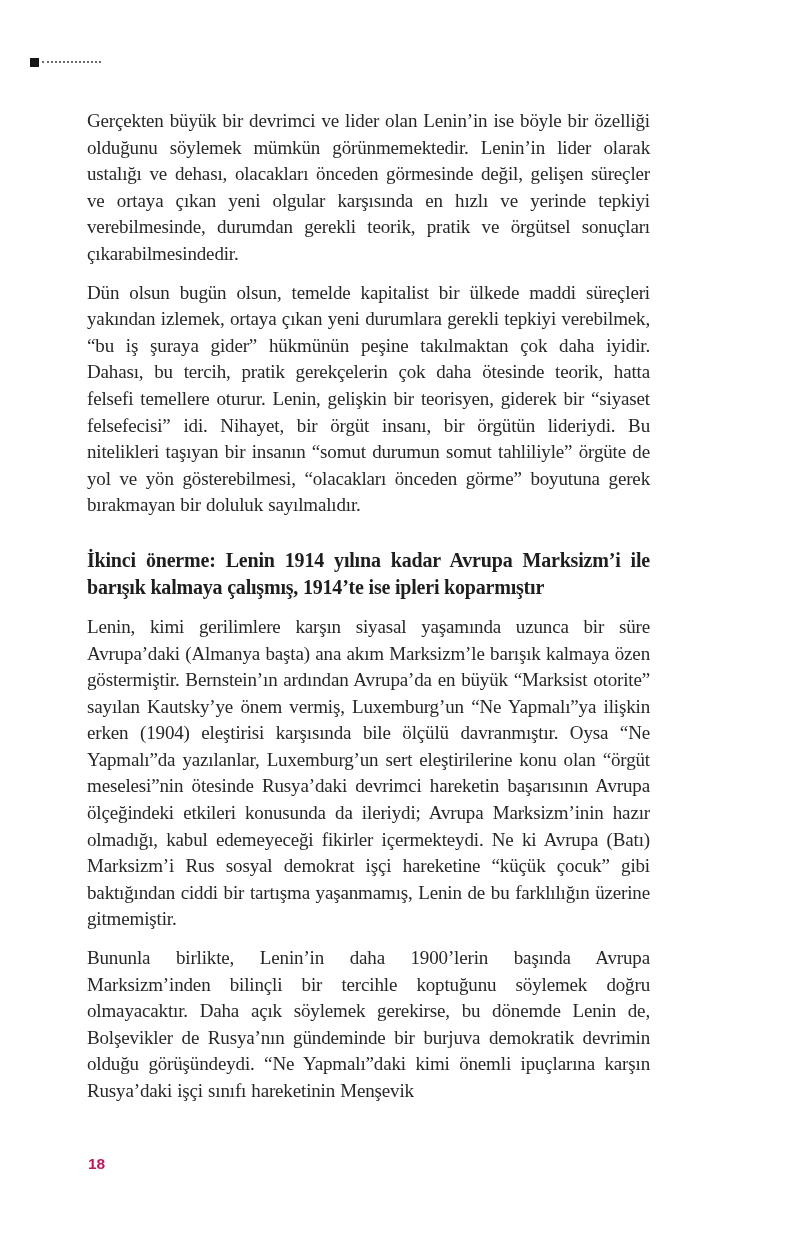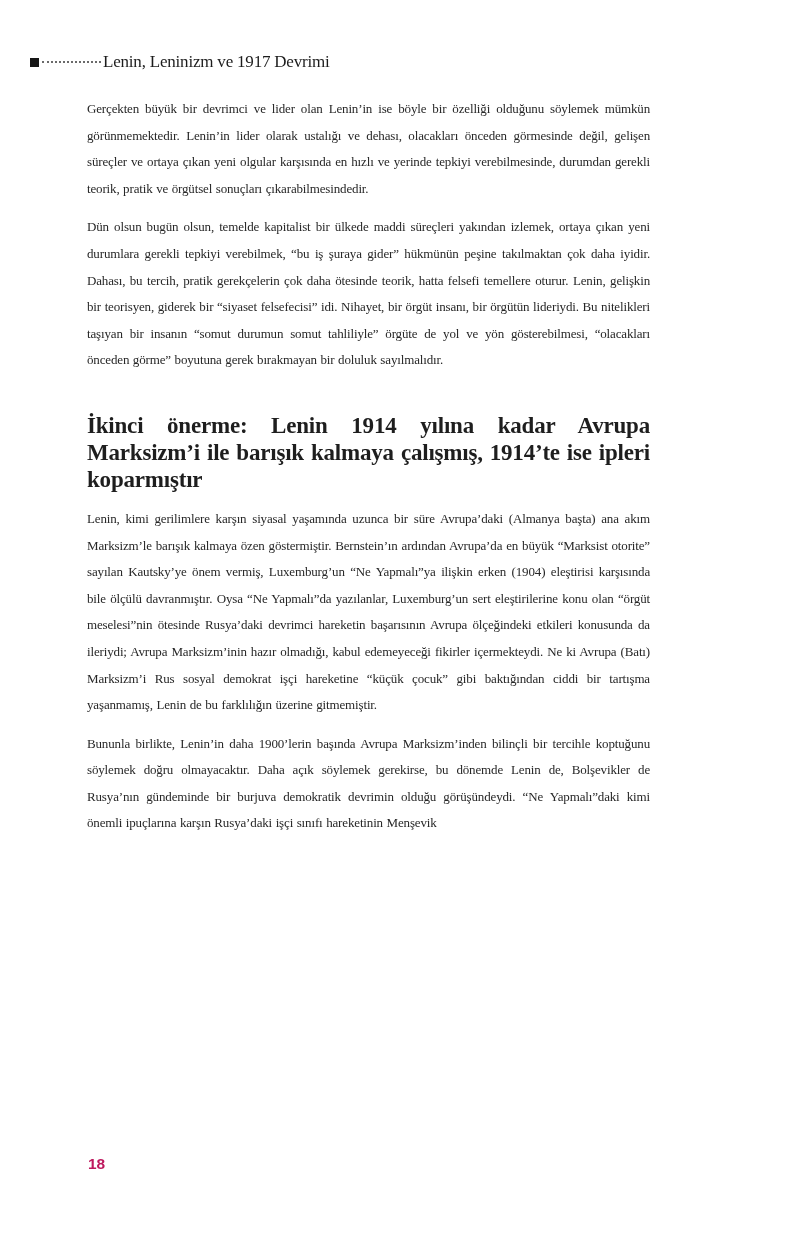--- a/index.html
+++ b/index.html
@@ -48,33 +48,33 @@
   }
 
   
   .text-column {
     position: absolute;
     left: 87px;
     top: 96px;
     width: 563px;
   }
   .body-paragraph {
-    margin: 0 0 12px 0;
-    font-size: 13px;
+    margin: 12px 0 12px 0;
+    font-size: 19px;
     line-height: 26.6px;
     text-align: justify;
     letter-spacing: -0.15px;
     word-spacing: 0.5px;
     hyphens: auto;
     -webkit-hyphens: auto;
     color: #272727;
   }
   .section-heading {
-    margin: 38px 0 13px 0;
-    font-size: 23px;
+    margin: 28px 0 13px 0;
+    font-size: 20px;
     line-height: 27px;
     font-weight: bold;
     text-align: justify;
     letter-spacing: -0.2px;
     color: #1e1e1e;
   }
 
   
   .page-number {
     position: absolute;
@@ -87,21 +87,20 @@
   }
 </style>
 </head>
 <body>
 
 <div class="page">
 
   <div class="running-header">
     <span class="header-square"></span>
     <span class="header-dots"></span>
-    <span class="header-title">Lenin, Leninizm ve 1917 Devrimi</span>
   </div>
 
   <div class="text-column">
     <p class="body-paragraph">Gerçekten büyük bir devrimci ve lider olan Lenin’in ise böyle bir özelliği olduğunu söylemek mümkün görünmemektedir. Lenin’in lider olarak ustalığı ve dehası, olacakları önceden görmesinde değil, gelişen süreçler ve ortaya çıkan yeni olgular karşısında en hızlı ve yerinde tepkiyi verebilmesinde, durumdan gerekli teorik, pratik ve örgütsel sonuçları çıkarabilmesindedir.</p>
     <p class="body-paragraph">Dün olsun bugün olsun, temelde kapitalist bir ülkede maddi süreçleri yakından izlemek, ortaya çıkan yeni durumlara gerekli tepkiyi verebilmek, “bu iş şuraya gider” hükmünün peşine takılmaktan çok daha iyidir. Dahası, bu tercih, pratik gerekçelerin çok daha ötesinde teorik, hatta felsefi temellere oturur. Lenin, gelişkin bir teorisyen, giderek bir “siyaset felsefecisi” idi. Nihayet, bir örgüt insanı, bir örgütün lideriydi. Bu nitelikleri taşıyan bir insanın “somut durumun somut tahliliyle” örgüte de yol ve yön gösterebilmesi, “olacakları önceden görme” boyutuna gerek bırakmayan bir doluluk sayılmalıdır.</p>
     <h2 class="section-heading">İkinci önerme: Lenin 1914 yılına kadar Avrupa Marksizm’i ile barışık kalmaya çalışmış, 1914’te ise ipleri koparmıştır</h2>
     <p class="body-paragraph">Lenin, kimi gerilimlere karşın siyasal yaşamında uzunca bir süre Avrupa’daki (Almanya başta) ana akım Marksizm’le barışık kalmaya özen göstermiştir. Bernstein’ın ardından Avrupa’da en büyük “Marksist otorite” sayılan Kautsky’ye önem vermiş, Luxemburg’un “Ne Yapmalı”ya ilişkin erken (1904) eleştirisi karşısında bile ölçülü davranmıştır. Oysa “Ne Yapmalı”da yazılanlar, Luxemburg’un sert eleştirilerine konu olan “örgüt meselesi”nin ötesinde Rusya’daki devrimci hareketin başarısının Avrupa ölçeğindeki etkileri konusunda da ileriydi; Avrupa Marksizm’inin hazır olmadığı, kabul edemeyeceği fikirler içermekteydi. Ne ki Avrupa (Batı) Marksizm’i Rus sosyal demokrat işçi hareketine “küçük çocuk” gibi baktığından ciddi bir tartışma yaşanmamış, Lenin de bu farklılığın üzerine gitmemiştir.</p>
     <p class="body-paragraph">Bununla birlikte, Lenin’in daha 1900’lerin başında Avrupa Marksizm’inden bilinçli bir tercihle koptuğunu söylemek doğru olmayacaktır. Daha açık söylemek gerekirse, bu dönemde Lenin de, Bolşevikler de Rusya’nın gündeminde bir burjuva demokratik devrimin olduğu görüşündeydi. “Ne Yapmalı”daki kimi önemli ipuçlarına karşın Rusya’daki işçi sınıfı hareketinin Menşevik</p>
   </div>
 

